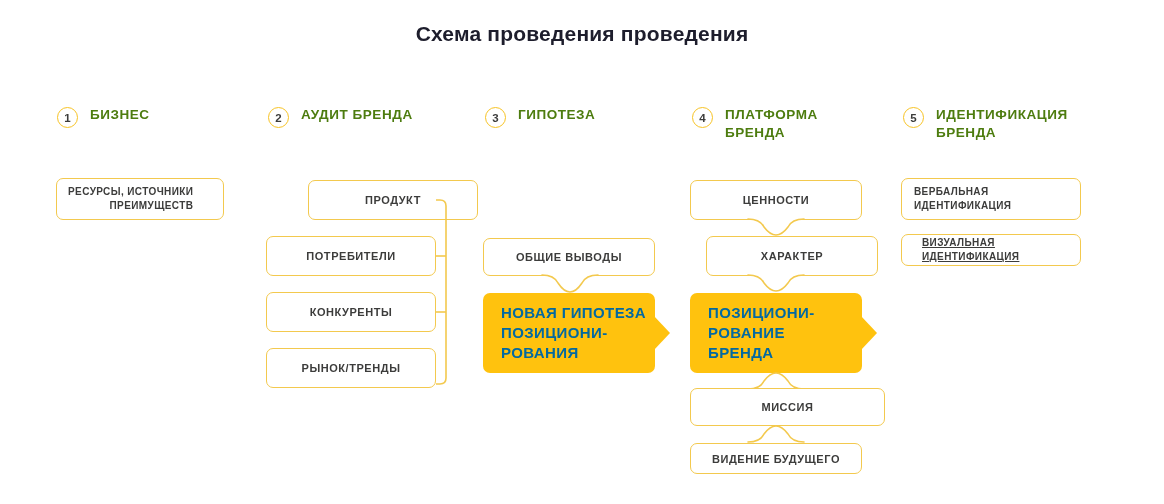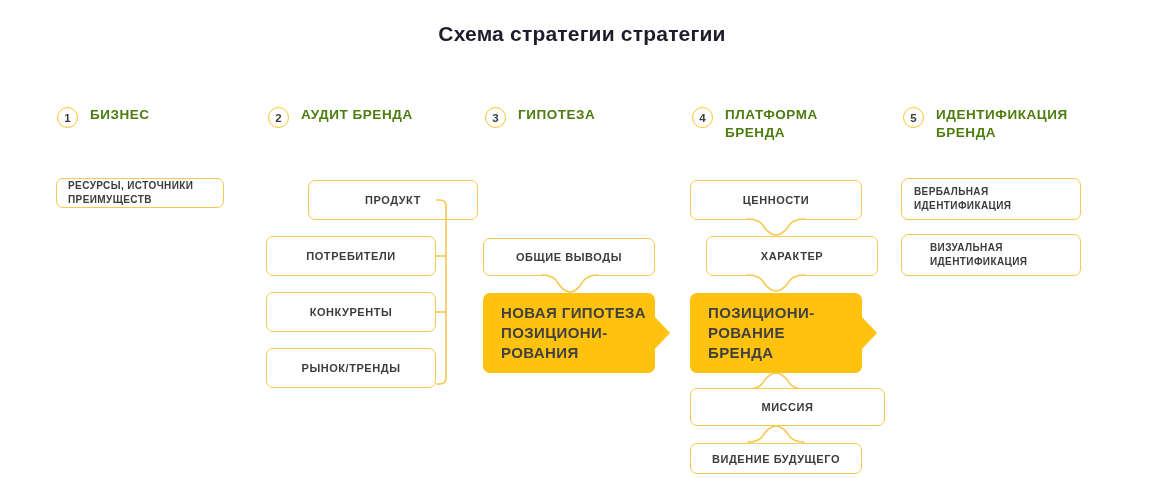--- a/index.html
+++ b/index.html
@@ -83,21 +83,21 @@
   }
   .box.center { justify-content: center; text-align: center; }
   .box.left   { justify-content: flex-start; text-align: left; padding-left: 14px; }
 
   
   .arrowbox {
     position: absolute;
     box-sizing: border-box;
     background: #ffc20e;
     border-radius: 7px;
-    color: #404040;
+    color: #0369a1;
     font-size: 15px;
     font-weight: bold;
     letter-spacing: 0.4px;
     line-height: 20px;
     text-transform: uppercase;
     display: flex;
     align-items: center;
     padding-left: 18px;
     white-space: pre-line;
   }
@@ -118,21 +118,21 @@
     position: absolute;
     overflow: visible;
     pointer-events: none;
   }
 </style>
 </head>
 <body>
 
 <div id="canvas">
 
-  <div id="title">Схема стратегии стратегии</div>
+  <div id="title">Схема проведения проведения</div>
 
   <div class="col-head" style="left:57px; top:106px;">
     <div class="num-circle">1</div>
     <div class="col-title">БИЗНЕС</div>
   </div>
 
   <div class="col-head" style="left:268px; top:106px;">
     <div class="num-circle">2</div>
     <div class="col-title">АУДИТ БРЕНДА</div>
   </div>
@@ -147,21 +147,21 @@
     <div class="col-title">ПЛАТФОРМА
 БРЕНДА</div>
   </div>
 
   <div class="col-head" style="left:903px; top:106px;">
     <div class="num-circle">5</div>
     <div class="col-title">ИДЕНТИФИКАЦИЯ
 БРЕНДА</div>
   </div>
 
-  <div class="box left" style="left:56px; top:178px; width:168px; height:30px; font-size:10px; letter-spacing:0.4px; padding-left:11px;">РЕСУРСЫ, ИСТОЧНИКИ
+  <div class="box left" style="left:56px; top:178px; width:168px; height:42px; font-size:10px; letter-spacing:0.4px; padding-left:11px;text-align:right;">РЕСУРСЫ, ИСТОЧНИКИ
 ПРЕИМУЩЕСТВ</div>
 
   <div class="box center" style="left:266px; top:180px; width:170px; height:40px;margin-left:42px;">ПРОДУКТ</div>
   <div class="box center" style="left:266px; top:236px; width:170px; height:40px;">ПОТРЕБИТЕЛИ</div>
   <div class="box center" style="left:266px; top:292px; width:170px; height:40px;">КОНКУРЕНТЫ</div>
   <div class="box center" style="left:266px; top:348px; width:170px; height:40px;text-align:right;">РЫНОК/ТРЕНДЫ</div>
 
   <svg class="connector-svg" style="left:430px; top:172px;" width="40" height="226">
     <g fill="none" stroke="#F3C94E" stroke-width="1.6">
 
@@ -210,16 +210,16 @@
   <div class="box center" style="left:690px; top:388px; width:195px; height:38px;">МИССИЯ</div>
 
   <svg class="connector-svg" style="left:746px; top:424px;" width="60" height="20">
     <path d="M2,18 Q14,18 18,10 Q24,2 30,2 Q36,2 42,10 Q46,18 58,18" fill="#ffffff" stroke="#F3C94E" stroke-width="1.6" stroke-linecap="round"></path>
   </svg>
 
   <div class="box center" style="left:690px; top:443px; width:172px; height:31px;">ВИДЕНИЕ БУДУЩЕГО</div>
 
   <div class="box left" style="left:901px; top:178px; width:180px; height:42px; font-size:10px; letter-spacing:0.4px; padding-left:12px;">ВЕРБАЛЬНАЯ
 ИДЕНТИФИКАЦИЯ</div>
-  <div class="box left" style="left:901px; top:234px; width:180px; height:42px; font-size:10px; letter-spacing:0.4px; padding-left:28px;">ВИЗУАЛЬНАЯ
+  <div class="box left" style="left:901px; top:234px; width:180px; height:32px; font-size:10px; letter-spacing:0.4px; padding-left:20px;text-decoration:underline;">ВИЗУАЛЬНАЯ
 ИДЕНТИФИКАЦИЯ</div>
 
 </div>
 
 </body></html>

